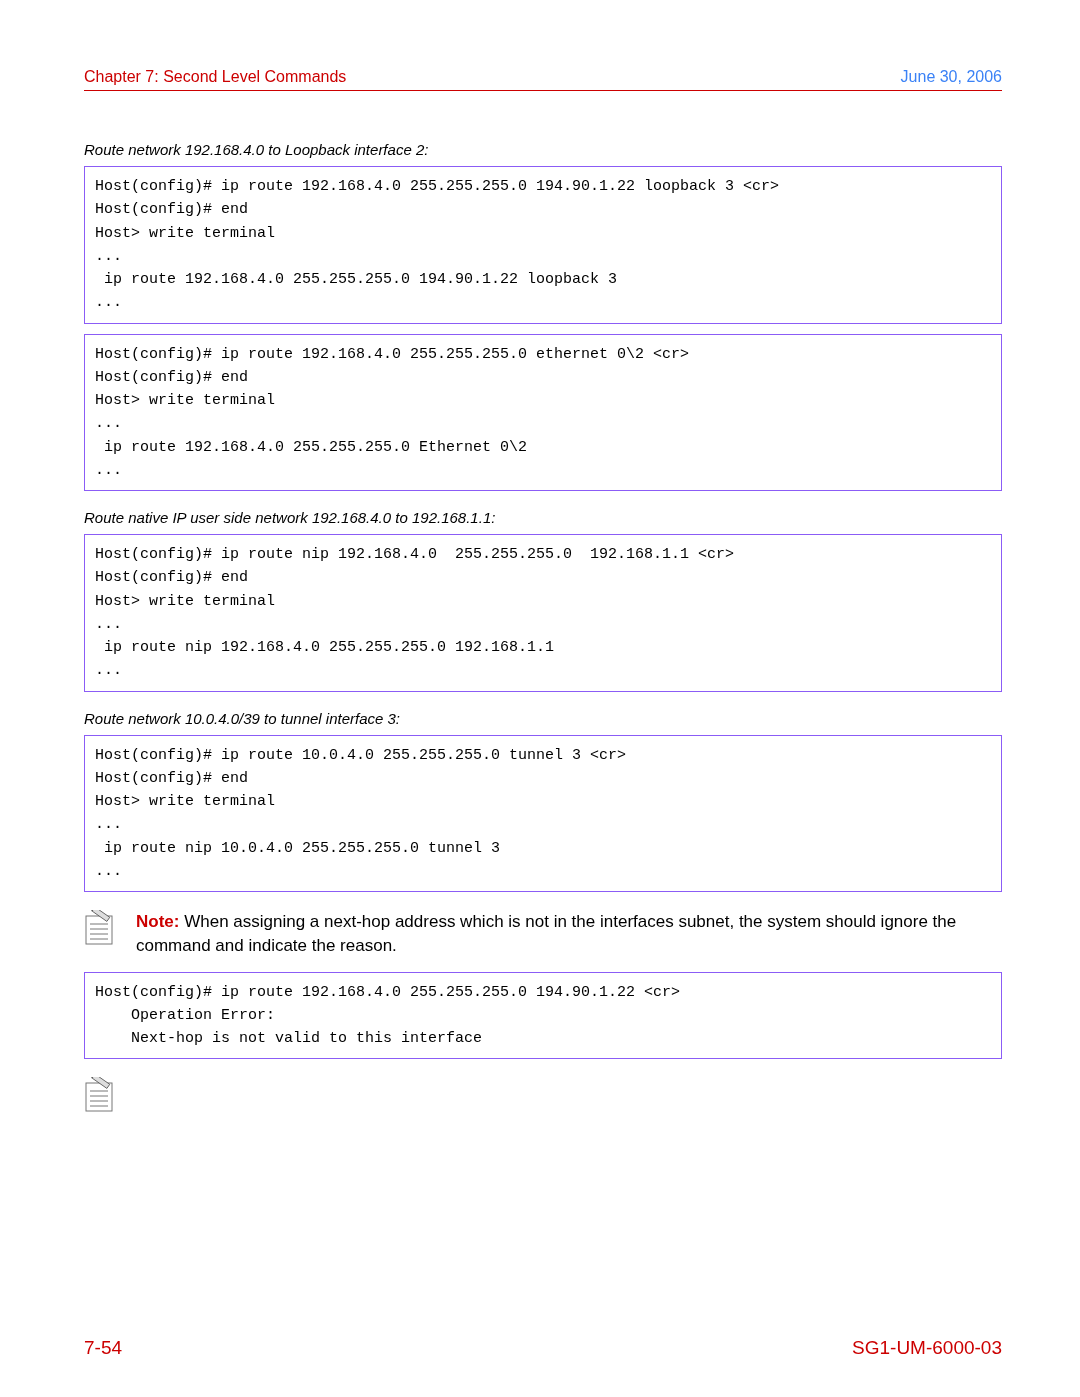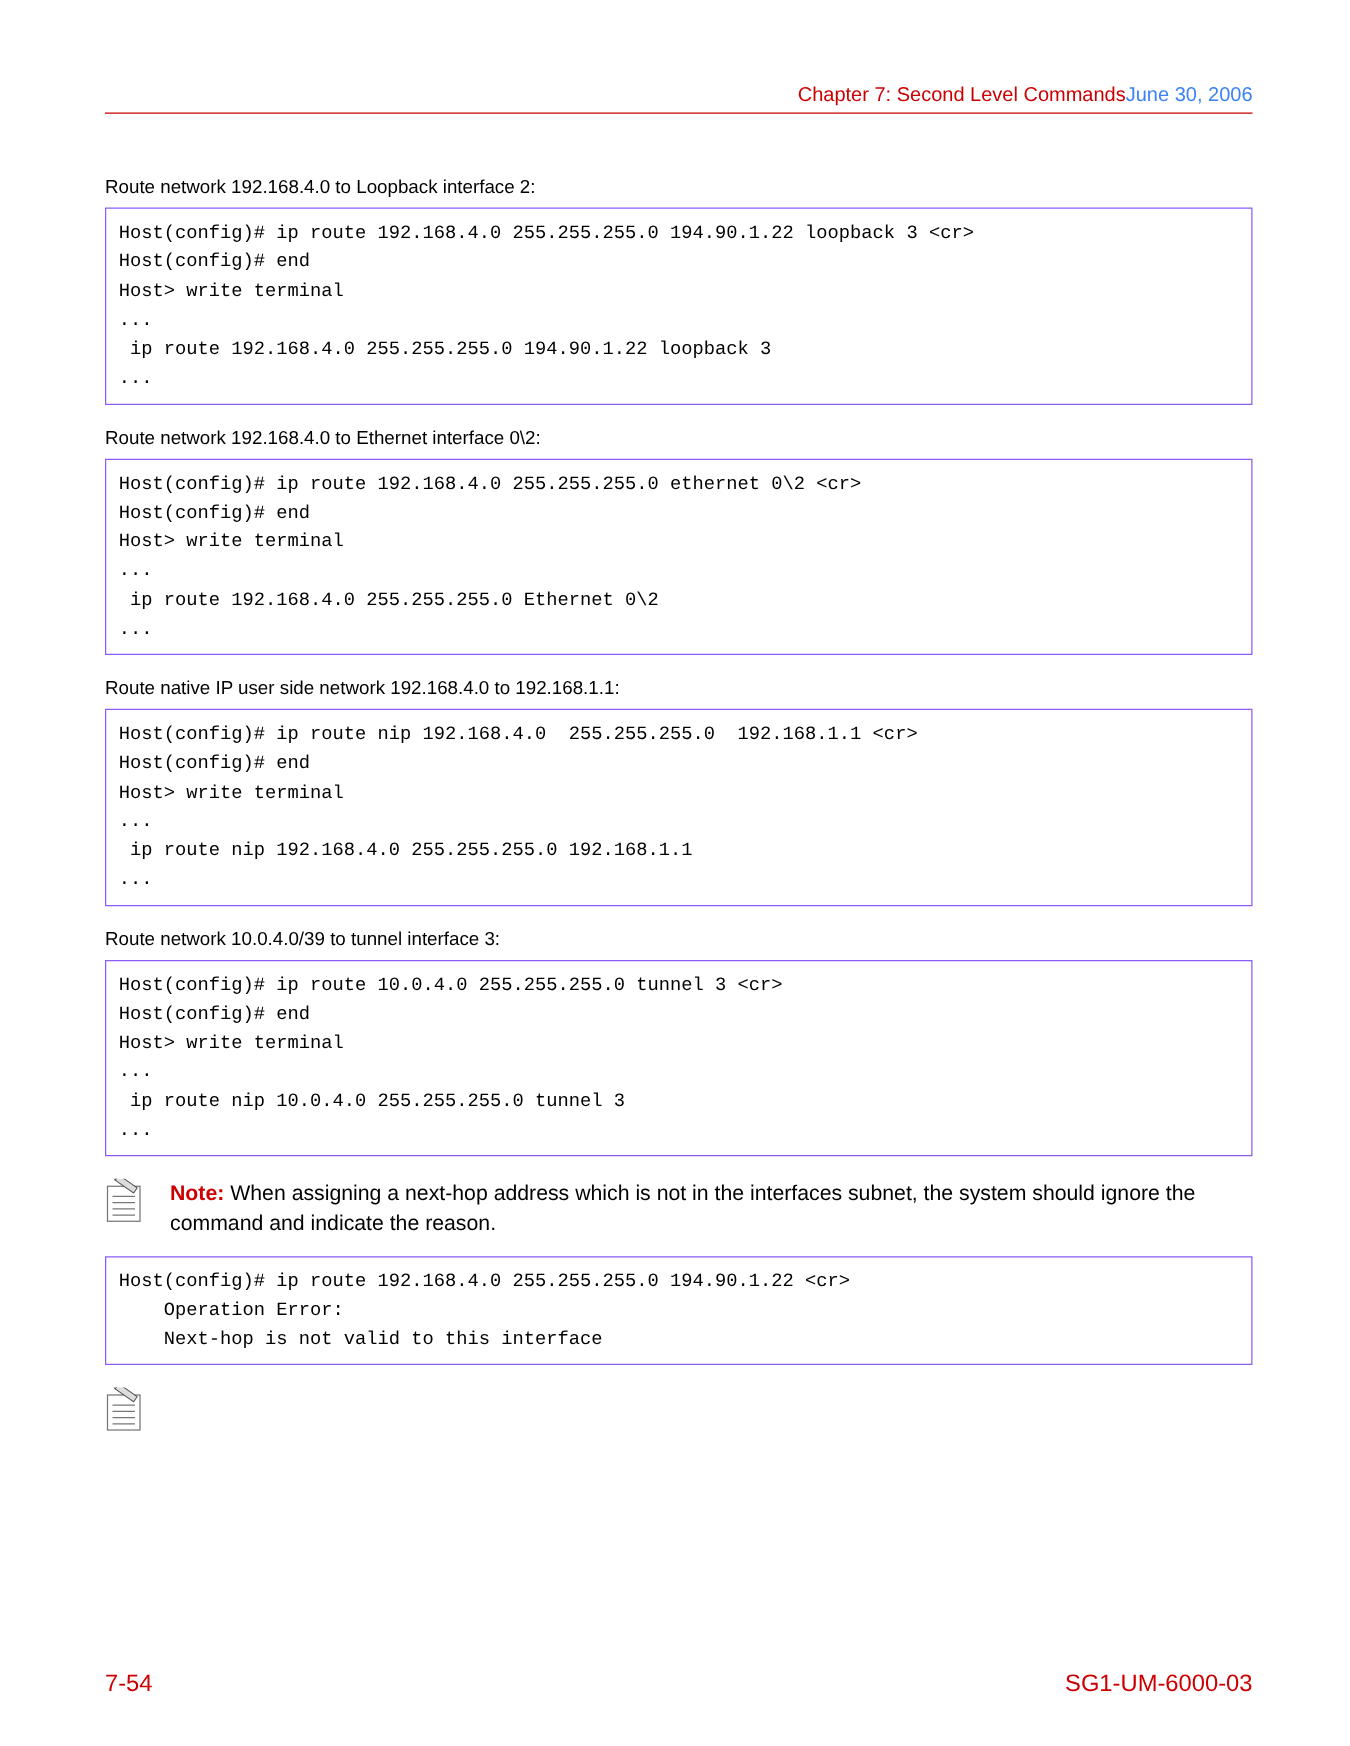--- a/index.html
+++ b/index.html
@@ -12,37 +12,38 @@
 }
 .page {
   width: 1080px;
   min-height: 1397px;
   box-sizing: border-box;
   padding: 68px 78px 40px 84px;
   position: relative;
 }
 .header-row {
   display: flex;
-  justify-content: flex-end;
+  justify-content: space-between;
   align-items: baseline;
   border-bottom: 1.5px solid #cc0000;
   padding-bottom: 4px;
   margin-bottom: 50px;
 }
 .header-left {
   color: #cc0000;
   font-size: 16px;
 }
 .header-right {
   color: #3b82f6;
   font-size: 16px;
 }
 .caption {
   font-size: 15px;
   margin: 18px 0 8px 0;
+  font-style: italic;
 }
 .code-box {
   border: 1px solid #8b5cf6;
   padding: 8px 10px;
   font-family: "Courier New", Courier, monospace;
   font-size: 15px;
   line-height: 1.55;
   white-space: pre;
   margin-bottom: 10px;
 }
@@ -88,21 +89,20 @@
   </div>
 
   <div class="caption">Route network 192.168.4.0 to Loopback interface 2:</div>
   <div class="code-box">Host(config)# ip route 192.168.4.0 255.255.255.0 194.90.1.22 loopback 3 &lt;cr&gt;
 Host(config)# end
 Host&gt; write terminal
 ...
  ip route 192.168.4.0 255.255.255.0 194.90.1.22 loopback 3
 ...</div>
 
-  <div class="caption">Route network 192.168.4.0 to Ethernet interface 0\2:</div>
   <div class="code-box">Host(config)# ip route 192.168.4.0 255.255.255.0 ethernet 0\2 &lt;cr&gt;
 Host(config)# end
 Host&gt; write terminal
 ...
  ip route 192.168.4.0 255.255.255.0 Ethernet 0\2
 ...</div>
 
   <div class="caption">Route native IP user side network 192.168.4.0 to 192.168.1.1:</div>
   <div class="code-box">Host(config)# ip route nip 192.168.4.0  255.255.255.0  192.168.1.1 &lt;cr&gt;
 Host(config)# end

